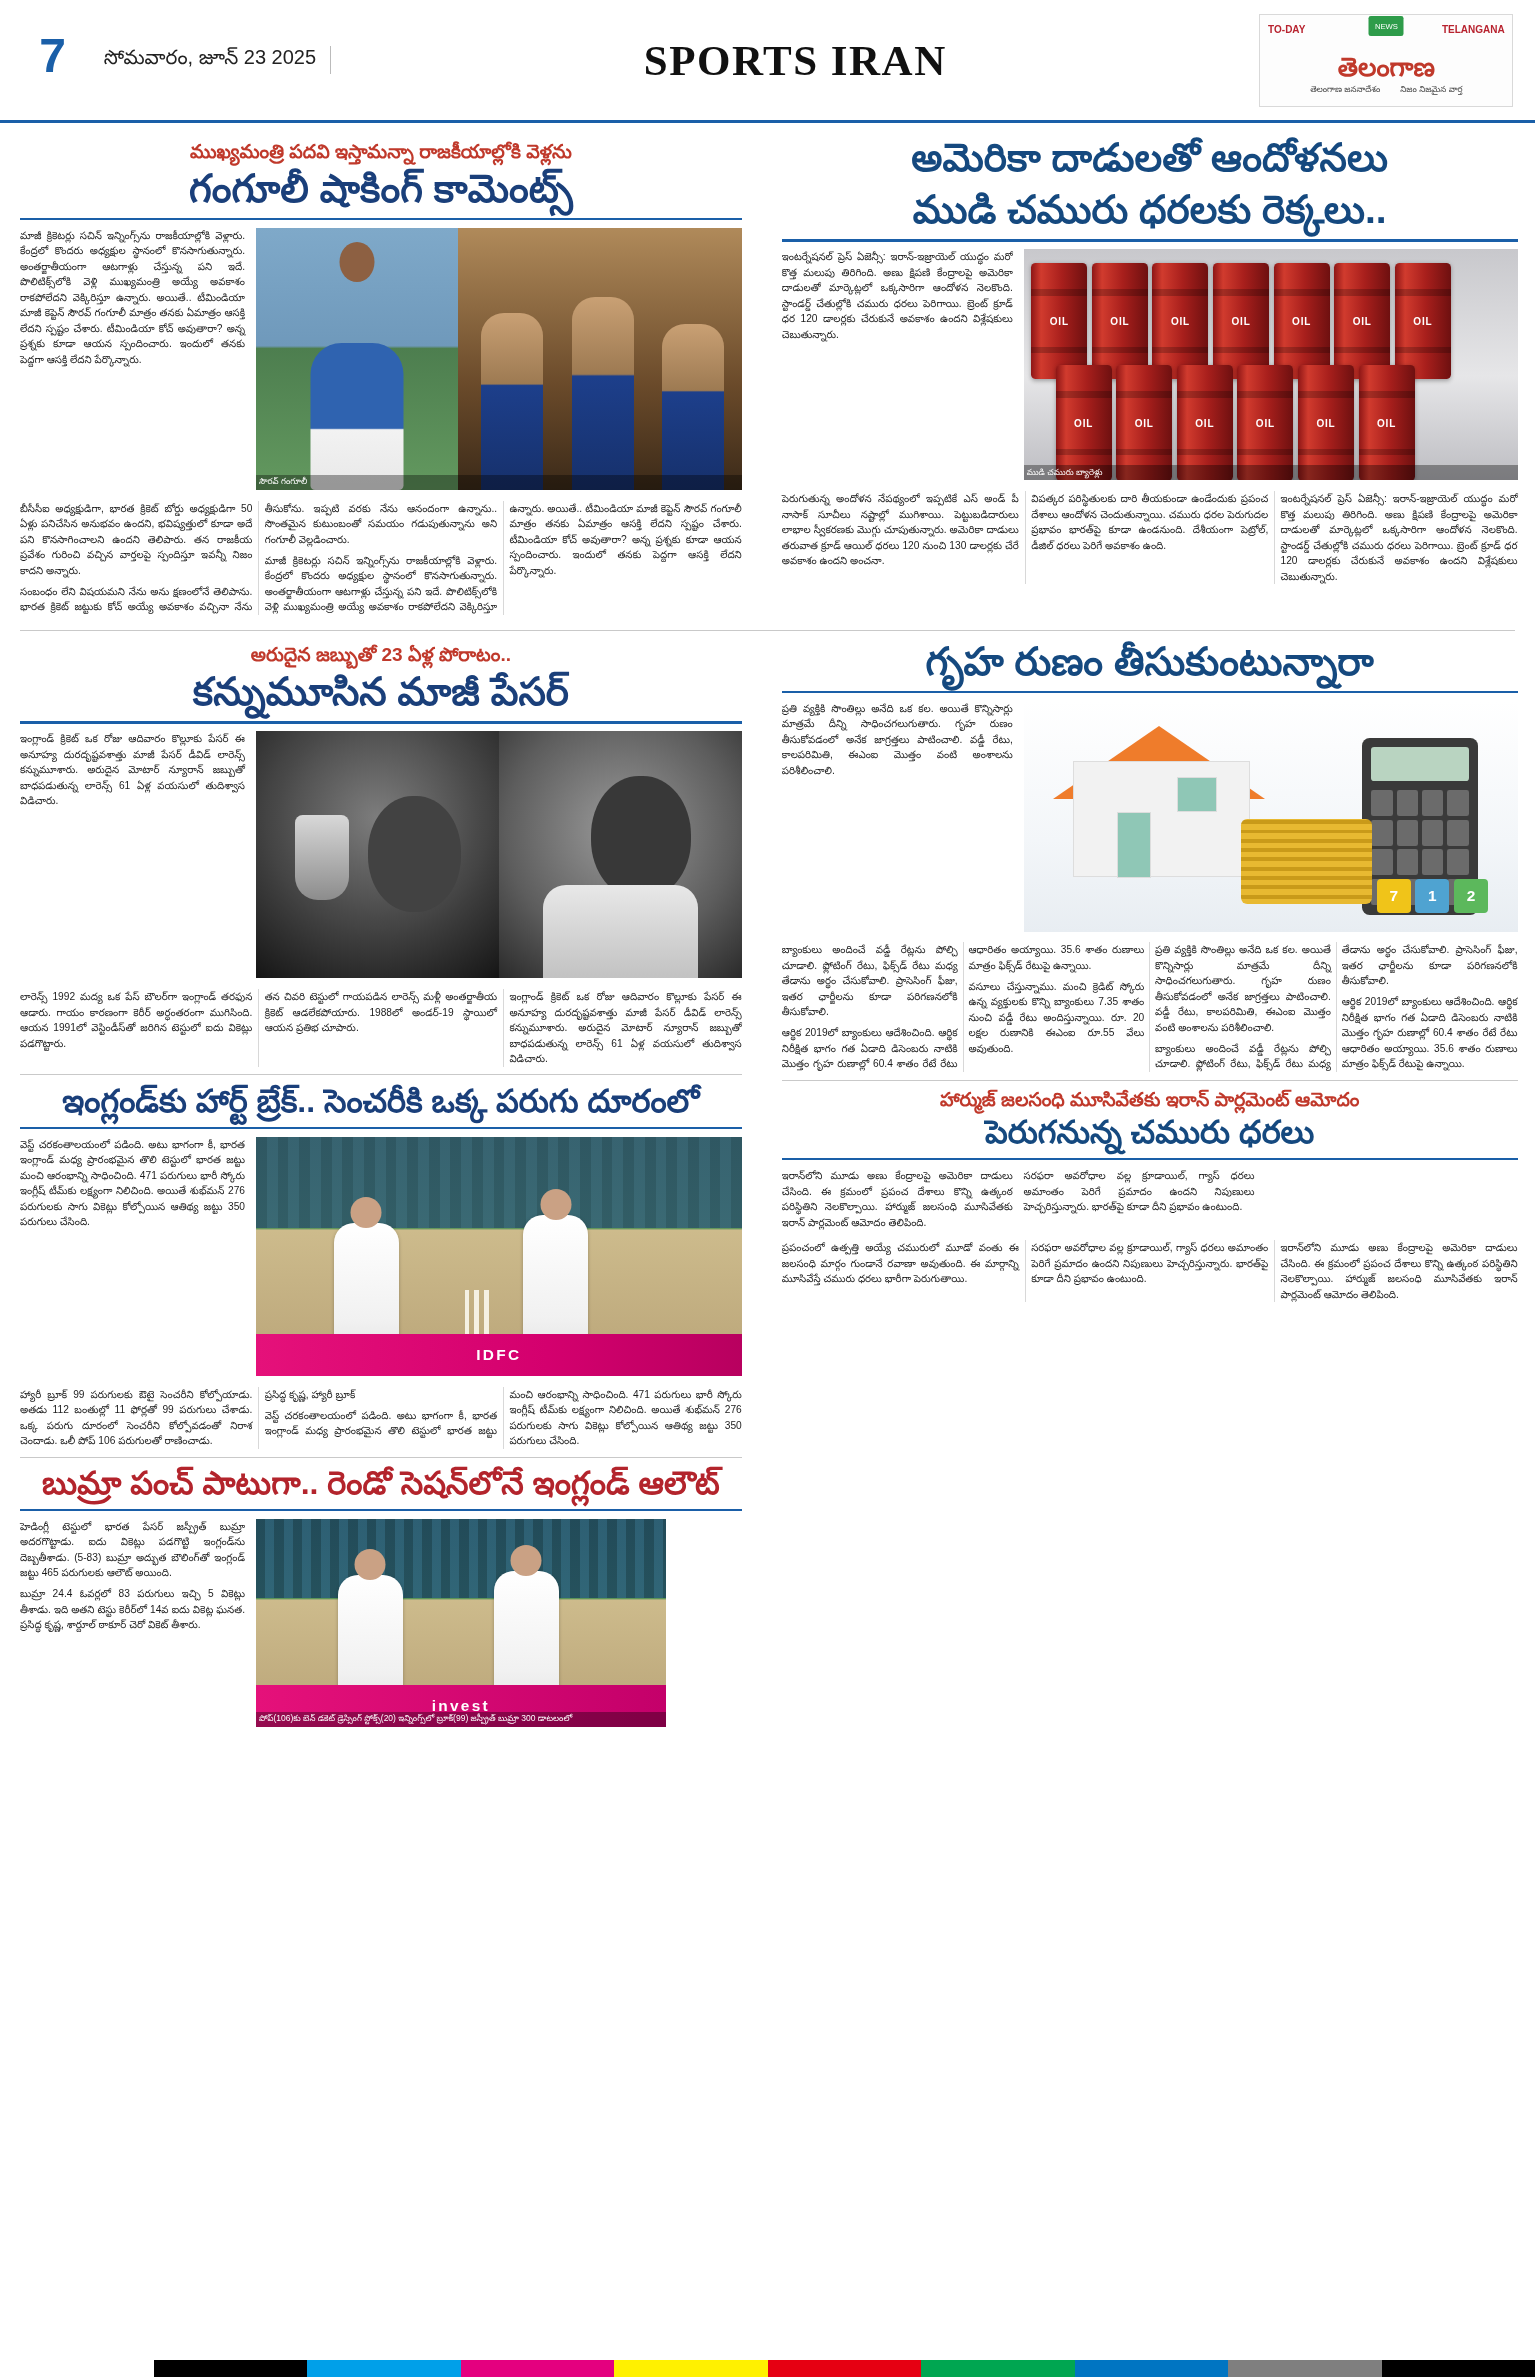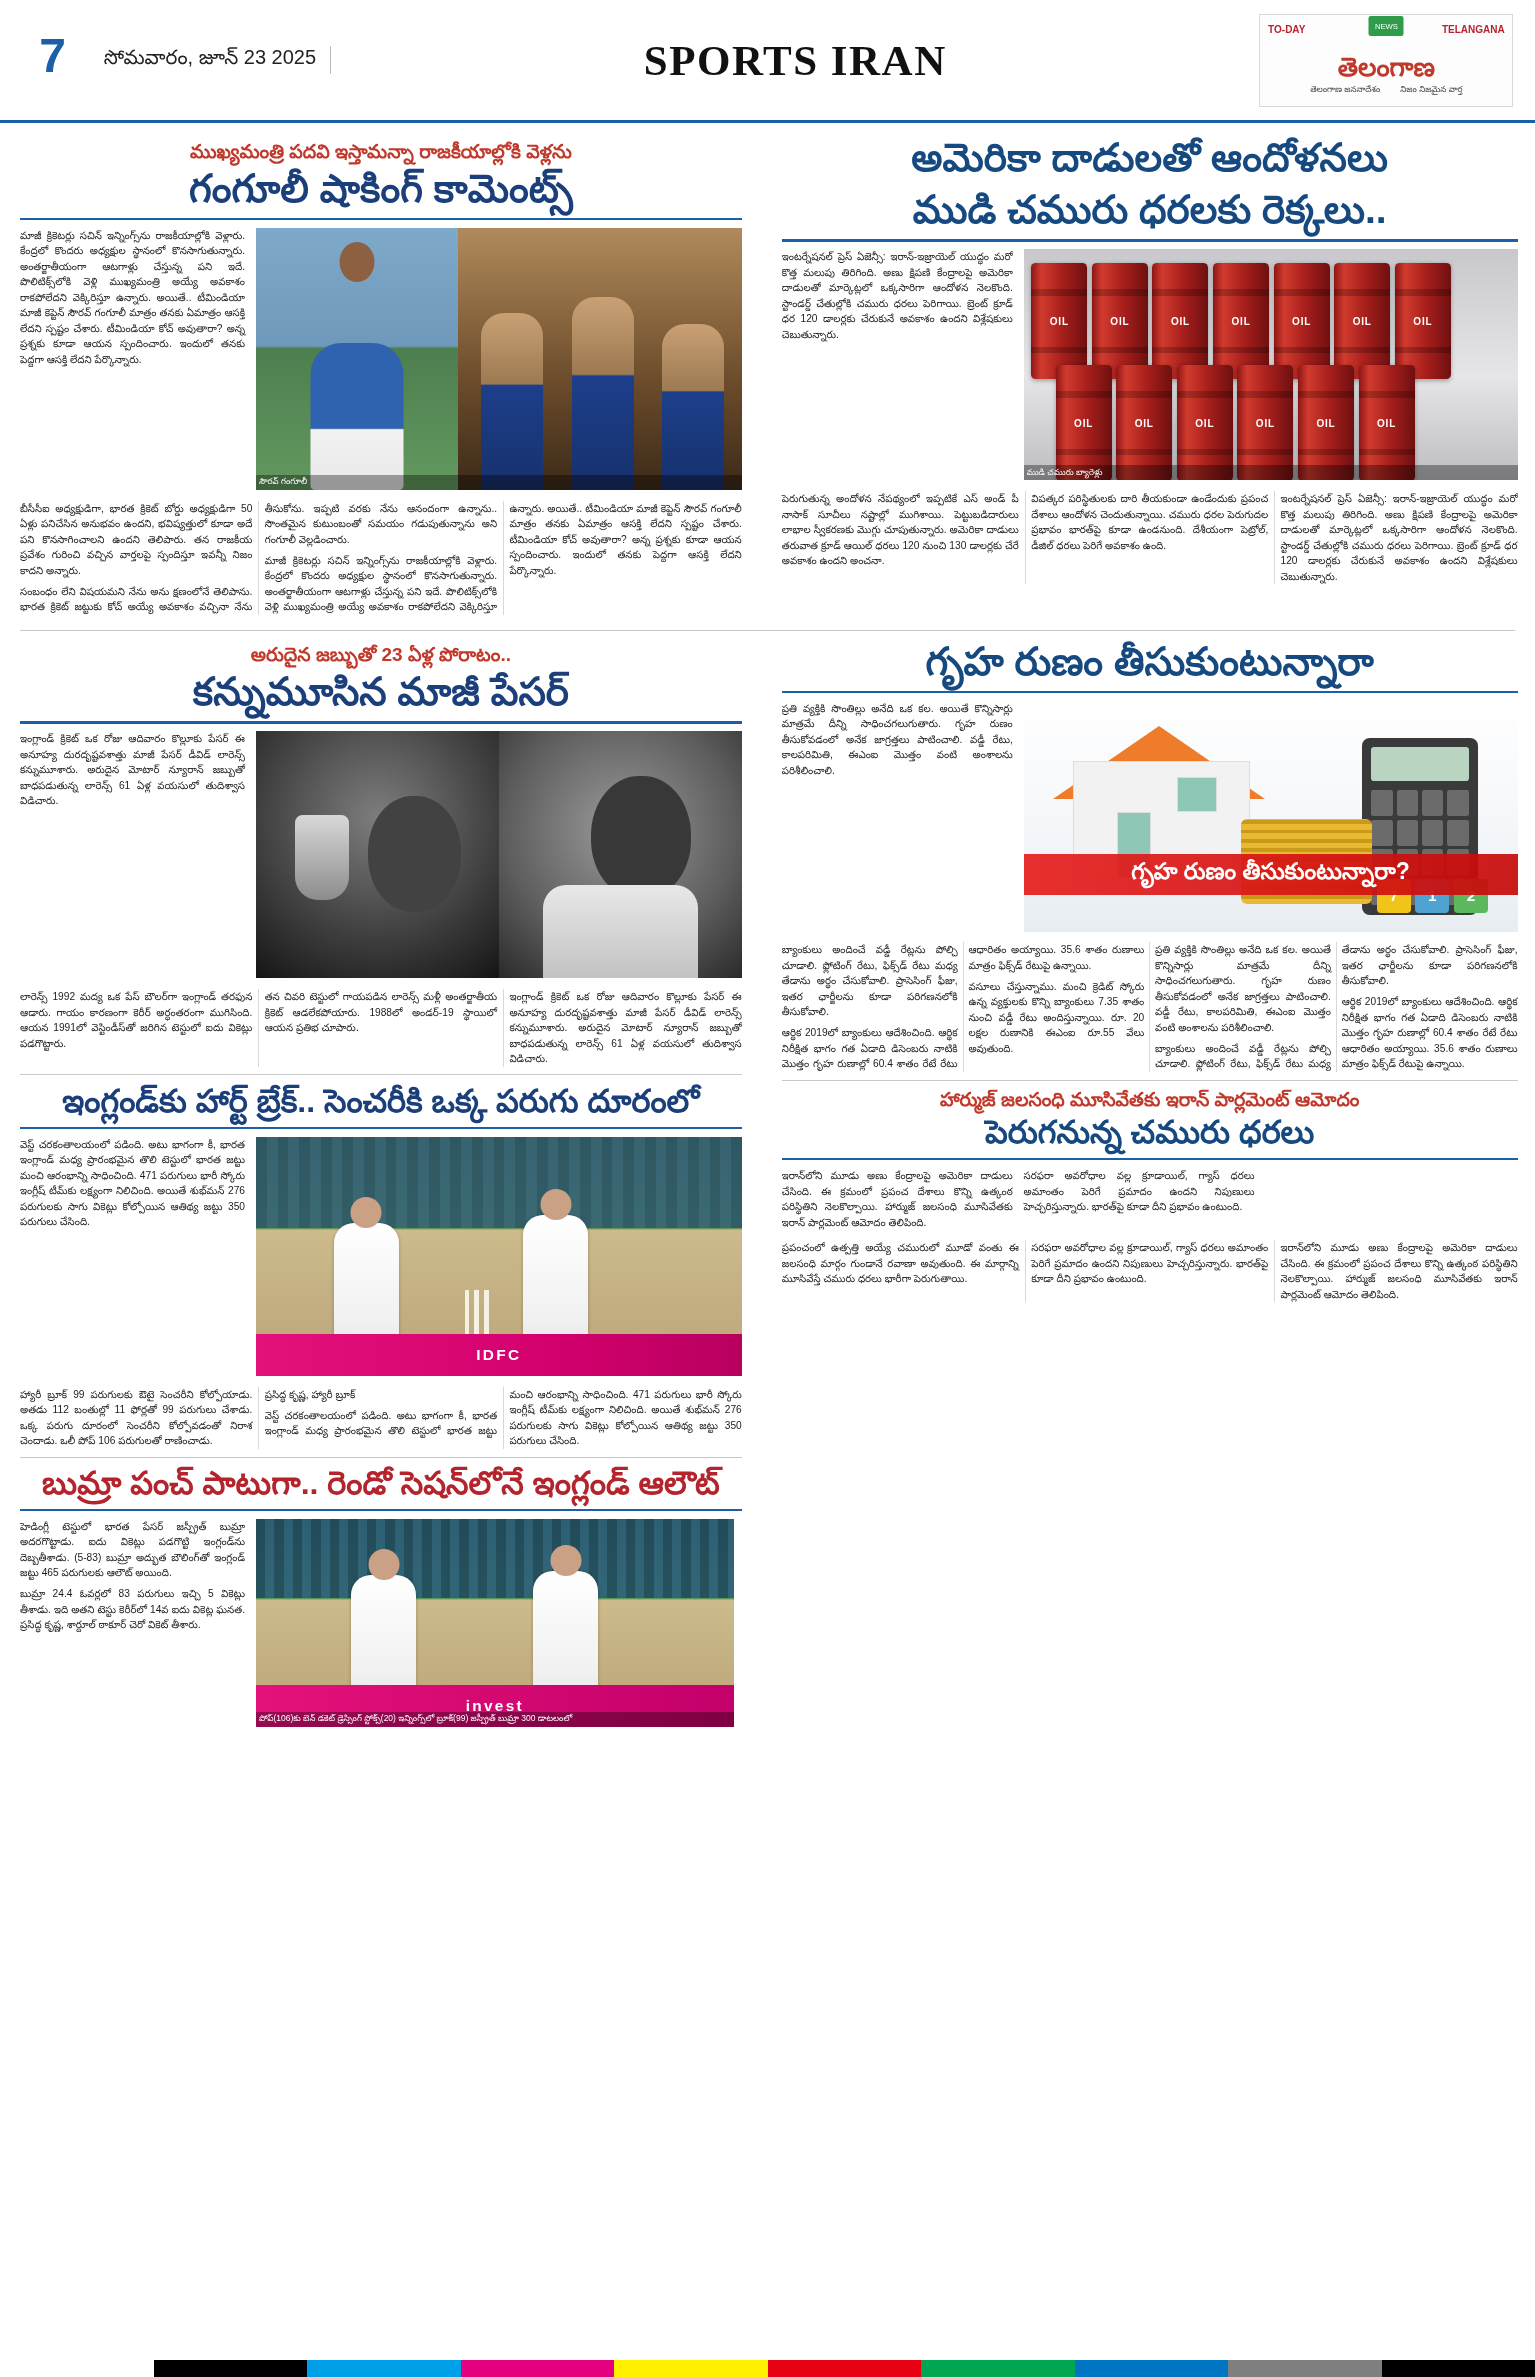--- a/index.html
+++ b/index.html
@@ -584,21 +584,21 @@
         <div class="rule-thin"></div>
 
         <div>
           <div class="headline small red">బుమ్రా పంచ్ పాటుగా.. రెండో సెషన్‌లోనే ఇంగ్లండ్ ఆలౌట్</div>
           <div class="rule-blue"></div>
           <div class="flexrow">
             <div style="width:225px" class="body-text">
               <p>హెడింగ్లీ టెస్టులో భారత పేసర్ జస్ప్రీత్ బుమ్రా అదరగొట్టాడు. ఐదు వికెట్లు పడగొట్టి ఇంగ్లండ్‌ను దెబ్బతీశాడు. (5-83) బుమ్రా అద్భుత బౌలింగ్‌తో ఇంగ్లండ్ జట్టు 465 పరుగులకు ఆలౌట్ అయింది.</p>
               <p>బుమ్రా 24.4 ఓవర్లలో 83 పరుగులు ఇచ్చి 5 వికెట్లు తీశాడు. ఇది అతని టెస్టు కెరీర్‌లో 14వ ఐదు వికెట్ల ఘనత. ప్రసిద్ధ కృష్ణ, శార్దూల్ ఠాకూర్ చెరో వికెట్ తీశారు.</p>
             </div>
-            <div class="img-wrap photo" style="width:478px;height:208px">
+            <div class="img-wrap photo" style="width:410px;height:208px">
               <div class="photo-field">
                 <div class="crowdrow" style="background:repeating-linear-gradient(90deg,#1e3f63 0 9.3px,#2d5a86 9.3px 18.5px)"></div>
                 <div class="player-white" style="left:20%">
                     <div class="hd"></div>
                   </div>
                 <div class="player-white" style="left:58%;height:143px">
                     <div class="hd"></div>
                   </div>
                 <div class="banner-pink" style="background:linear-gradient(90deg,#e5117a,#c4006a)">invest</div>
               </div>
@@ -644,21 +644,20 @@
                     <i></i>
                     <i></i>
                 </div>
               </div>
               <div class="coins"></div>
               <div class="blocks">
                 <b style="background:#f0c419">7</b>
                 <b style="background:#4fa3d1">1</b>
                 <b style="background:#5cb85c">2</b>
               </div>
-              <div class="ribbon">గృహ రుణం తీసుకుంటున్నారా?</div>
             </div>
           </div>
         </div>
 
         <div class="cols4 body-text" style="margin-top:4.6px">
           <p>బ్యాంకులు అందించే వడ్డీ రేట్లను పోల్చి చూడాలి. ఫ్లోటింగ్ రేటు, ఫిక్స్‌డ్ రేటు మధ్య తేడాను అర్థం చేసుకోవాలి. ప్రాసెసింగ్ ఫీజు, ఇతర ఛార్జీలను కూడా పరిగణనలోకి తీసుకోవాలి.</p>
           <p>ఆర్థిక 2019లో బ్యాంకులు ఆదేశించింది. ఆర్థిక నిరీక్షిత భాగం గత ఏడాది డిసెంబరు నాటికి మొత్తం గృహ రుణాల్లో 60.4 శాతం రేటే రేటు ఆధారితం అయ్యాయి. 35.6 శాతం రుణాలు మాత్రం ఫిక్స్‌డ్ రేటుపై ఉన్నాయి.</p>
           <p>వసూలు చేస్తున్నాము. మంచి క్రెడిట్ స్కోరు ఉన్న వ్యక్తులకు కొన్ని బ్యాంకులు 7.35 శాతం నుంచి వడ్డీ రేటు అందిస్తున్నాయి. రూ. 20 లక్షల రుణానికి ఈఎంఐ రూ.55 వేలు అవుతుంది.</p>
           <p>ప్రతి వ్యక్తికి సొంతిల్లు అనేది ఒక కల. అయితే కొన్నిసార్లు మాత్రమే దీన్ని సాధించగలుగుతారు. గృహ రుణం తీసుకోవడంలో అనేక జాగ్రత్తలు పాటించాలి. వడ్డీ రేటు, కాలపరిమితి, ఈఎంఐ మొత్తం వంటి అంశాలను పరిశీలించాలి.</p>
           <p>బ్యాంకులు అందించే వడ్డీ రేట్లను పోల్చి చూడాలి. ఫ్లోటింగ్ రేటు, ఫిక్స్‌డ్ రేటు మధ్య తేడాను అర్థం చేసుకోవాలి. ప్రాసెసింగ్ ఫీజు, ఇతర ఛార్జీలను కూడా పరిగణనలోకి తీసుకోవాలి.</p>

